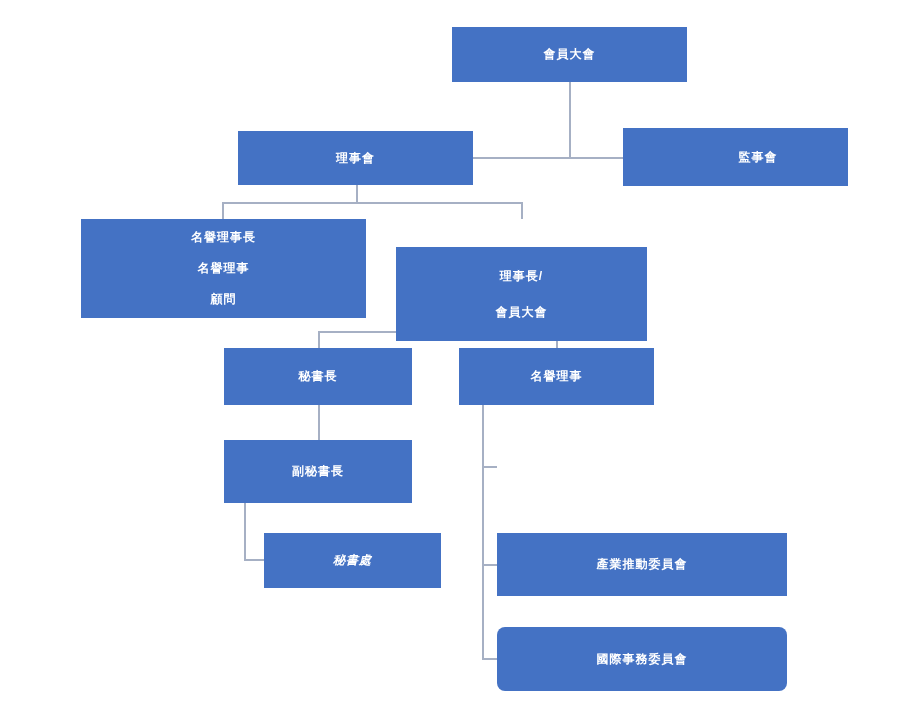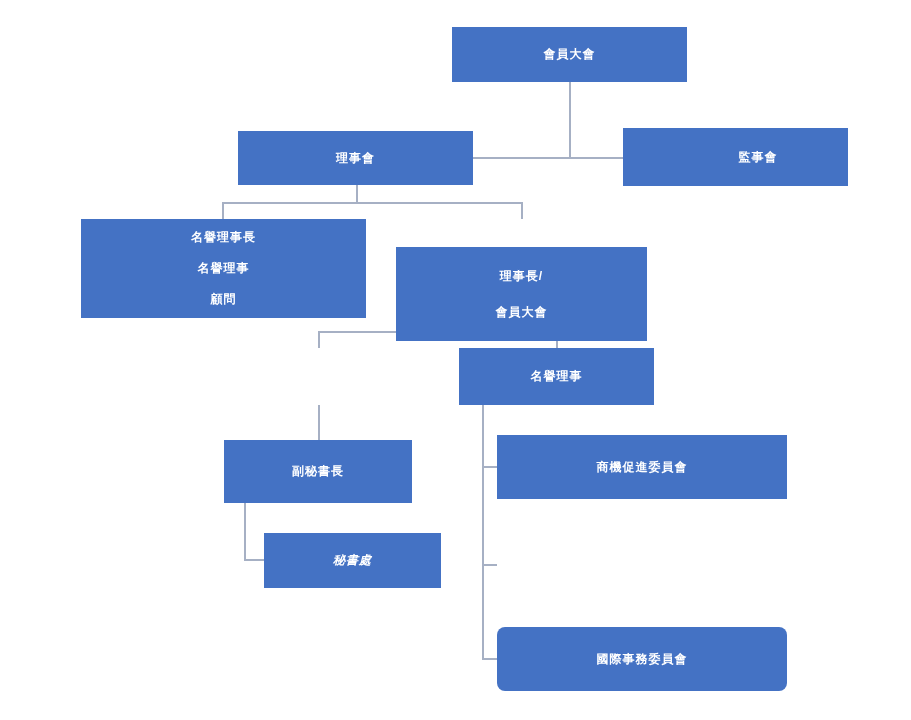--- a/index.html
+++ b/index.html
@@ -105,35 +105,38 @@
     <span class="ln">名譽理事長</span>
     <span class="ln">名譽理事</span>
     <span class="ln">顧問</span>
   </div>
 
   <div class="node" id="n-chairman">
     <span class="ln">理事長/</span>
     <span class="ln">會員大會</span>
   </div>
 
+  <div class="node" id="n-secretary-general">
+    <span class="ln">秘書長</span>
+  </div>
 
   <div class="node" id="n-committees">
     <span class="ln">名譽理事</span>
   </div>
 
   <div class="node" id="n-deputy-secretary">
     <span class="ln">副秘書長</span>
   </div>
 
-  <div class="node" id="n-biz-committee">
-    <span class="ln">商機促進委員會</span>
-  </div>
 
   <div class="node" id="n-secretariat">
     <span class="ln">秘書處</span>
   </div>
 
+  <div class="node" id="n-industry-committee">
+    <span class="ln">產業推動委員會</span>
+  </div>
 
   <div class="node" id="n-intl-committee">
     <span class="ln">國際事務委員會</span>
   </div>
 
 </div>
 
 </body></html>

